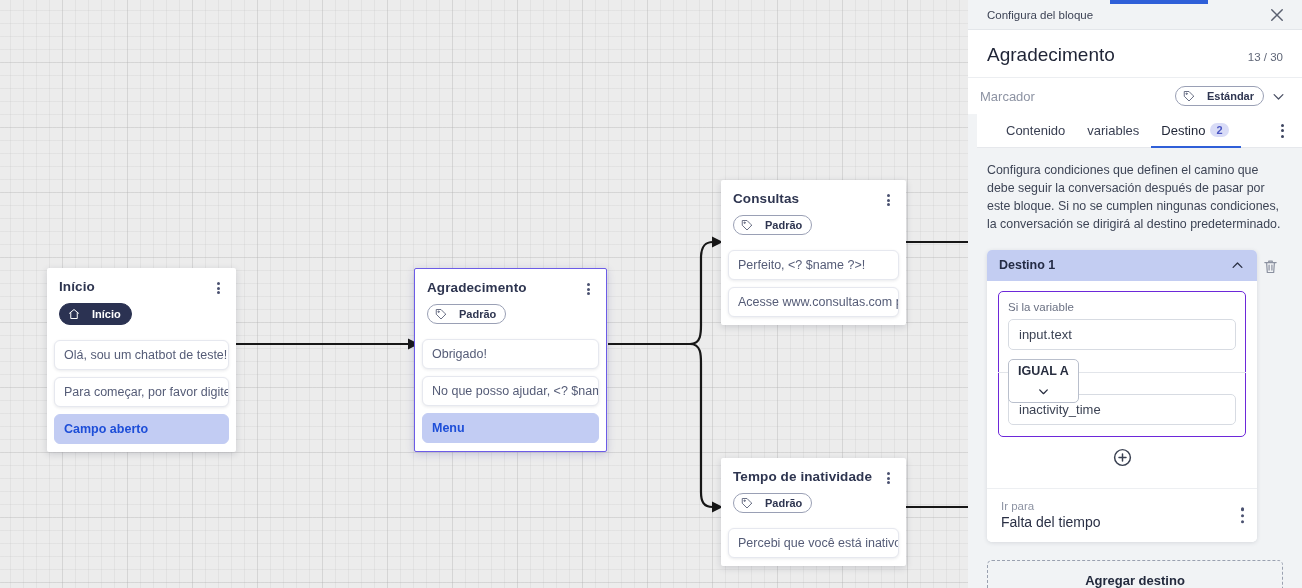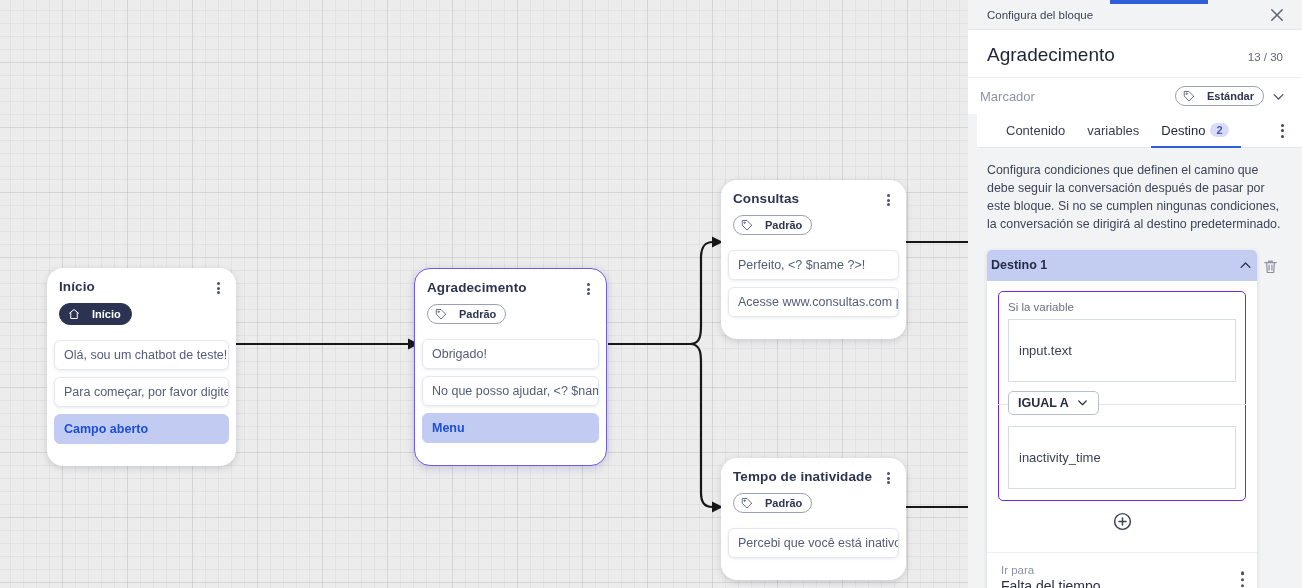--- a/index.html
+++ b/index.html
@@ -42,24 +42,24 @@
     width: 1302px;
     height: 588px;
     pointer-events: none;
     z-index: 1;
   }
 
   
   .node {
     position: absolute;
     background: #ffffff;
-    border-radius: 16px;
+    border-radius: 2px;
     box-shadow: 0 2px 7px rgba(30,35,60,0.17);
     z-index: 3;
-    padding-bottom: 22px;
+    padding-bottom: 8px;
   }
   .node.selected {
     border: 1.5px solid #6c5ce7;
     box-shadow: 0 2px 9px rgba(60,50,150,0.22);
   }
 
   .node-head {
     position: relative;
     padding: 11px 12px 8px 12px;
   }
@@ -263,21 +263,21 @@
   .dest-wrap { display: flex; align-items: flex-start; }
   .dest-card {
     flex: 1;
     background: #fff;
     border-radius: 5px;
     box-shadow: 0 1px 4px rgba(40,45,70,0.13);
     overflow: hidden;
   }
   .dest-head {
     background: #c3cdf2;
-    padding: 8px 4px;
+    padding: 8px 12px;
     display: flex;
     align-items: center;
     justify-content: space-between;
     cursor: pointer;
     text-align: center;
   }
   .dest-head-label {
     font-size: 12.5px;
     font-weight: bold;
     color: #242b45;
@@ -290,22 +290,22 @@
     position: relative;
   }
   .cond-label {
     font-size: 11.5px;
     color: #6a7082;
     margin-bottom: 6px;
   }
   .cond-input {
     width: 100%;
     border: 1px solid #d7dbe2;
-    border-radius: 0;
-    padding: 23px 10px;
+    border-radius: 5px;
+    padding: 7px 10px;
     font-size: 13px;
     color: #3b4253;
     font-family: "Liberation Sans", sans-serif;
     background: #fff;
     outline: none;
   }
   .op-row {
     position: relative;
     margin: 9px 0;
     height: 26px;
@@ -323,20 +323,21 @@
     align-items: center;
     gap: 7px;
     background: #fff;
     border: 1px solid #b9bfcc;
     border-radius: 5px;
     padding: 4px 9px;
     font-size: 12.5px;
     font-weight: bold;
     color: #272d3f;
     cursor: pointer;
+    flex-direction: column;
   }
   .add-cond {
     display: flex;
     justify-content: center;
     padding: 10px 0 4px 0;
   }
   .plus-circle { cursor: pointer; }
 
   .trash-btn {
     width: 26px;

